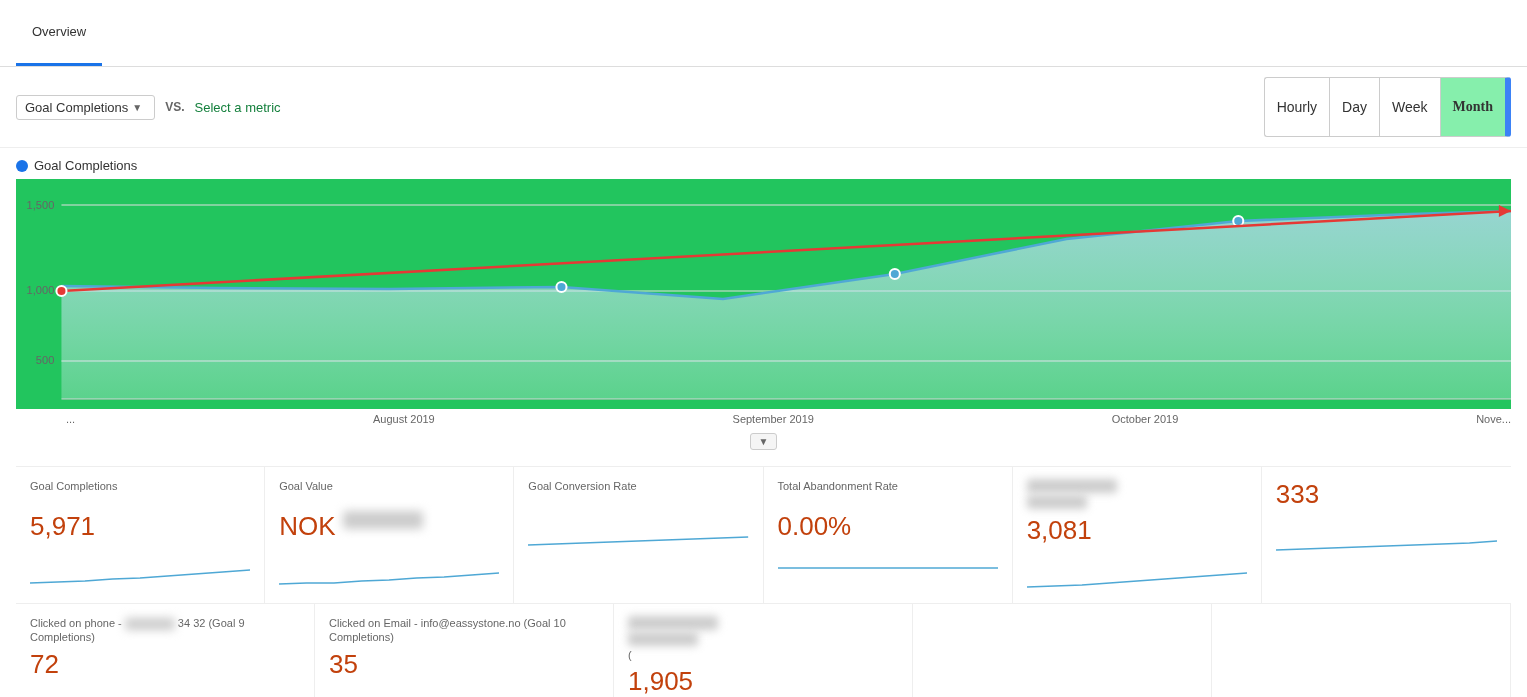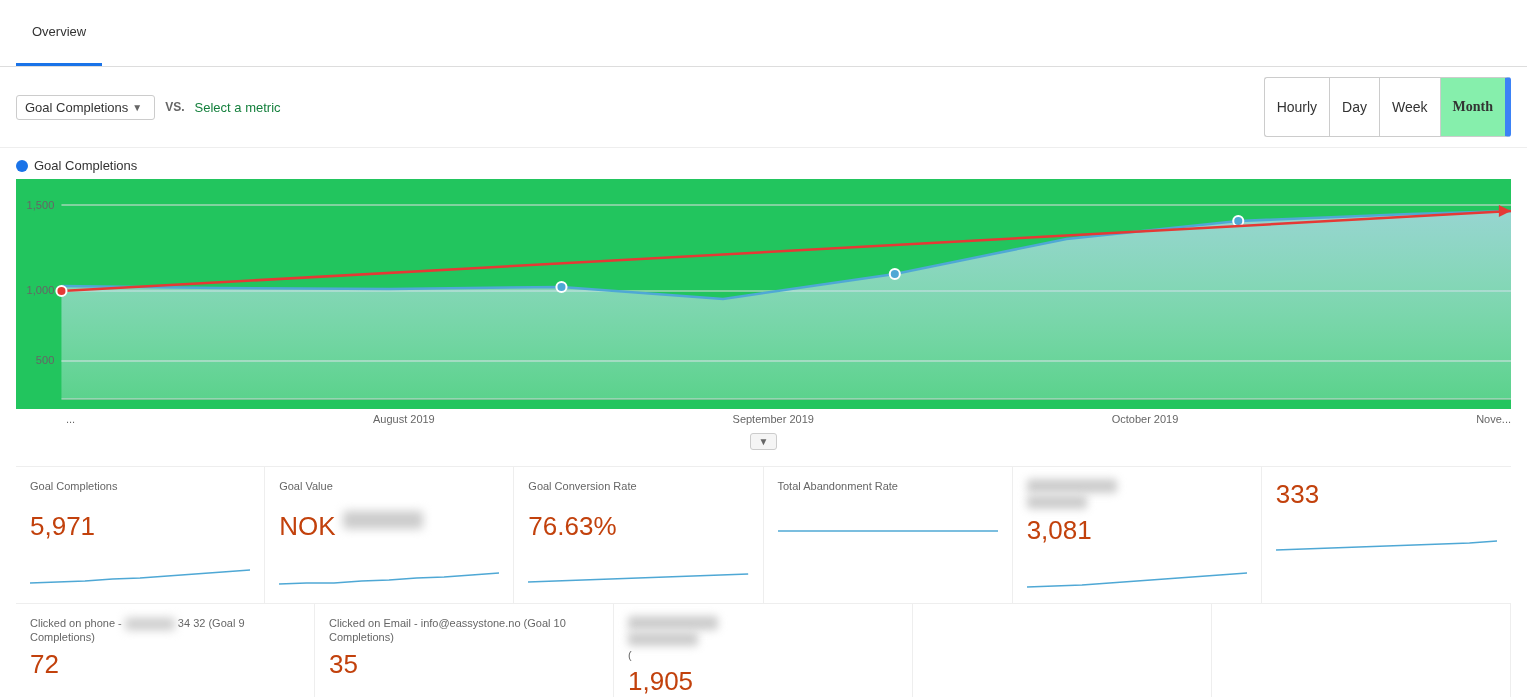--- a/index.html
+++ b/index.html
@@ -293,28 +293,28 @@
     <div class="metric-value">
       NOK <span class="blurred">&nbsp;&nbsp;&nbsp;&nbsp;&nbsp;&nbsp;&nbsp;&nbsp;</span>
     </div>
     <svg class="metric-sparkline" viewBox="0 0 160 40" preserveAspectRatio="none">
       <polyline points="0,36 20,35 40,35 60,33 80,32 100,30 120,29 140,27 160,25" fill="none" stroke="#4fa8d5" stroke-width="1.5"></polyline>
     </svg>
   </div>
 
   <div class="metric-card">
     <div class="metric-title">Goal Conversion Rate</div>
-    <div class="metric-value">76.63%</div>
     <svg class="metric-sparkline" viewBox="0 0 160 40" preserveAspectRatio="none">
       <polyline points="0,34 20,33 40,32 60,31 80,30 100,29 120,28 140,27 160,26" fill="none" stroke="#4fa8d5" stroke-width="1.5"></polyline>
     </svg>
   </div>
 
   <div class="metric-card">
     <div class="metric-title">Total Abandonment Rate</div>
+    <div class="metric-value">0.00%</div>
     <svg class="metric-sparkline" viewBox="0 0 160 40" preserveAspectRatio="none">
       <polyline points="0,20 20,20 40,20 60,20 80,20 100,20 120,20 140,20 160,20" fill="none" stroke="#4fa8d5" stroke-width="1.5"></polyline>
     </svg>
   </div>
 
   <div class="metric-card">
     <div class="metric-title">
       <span class="blurred-title">&nbsp;</span><br>
       <span class="blurred-title" style="width:60px">&nbsp;</span>
     </div>

